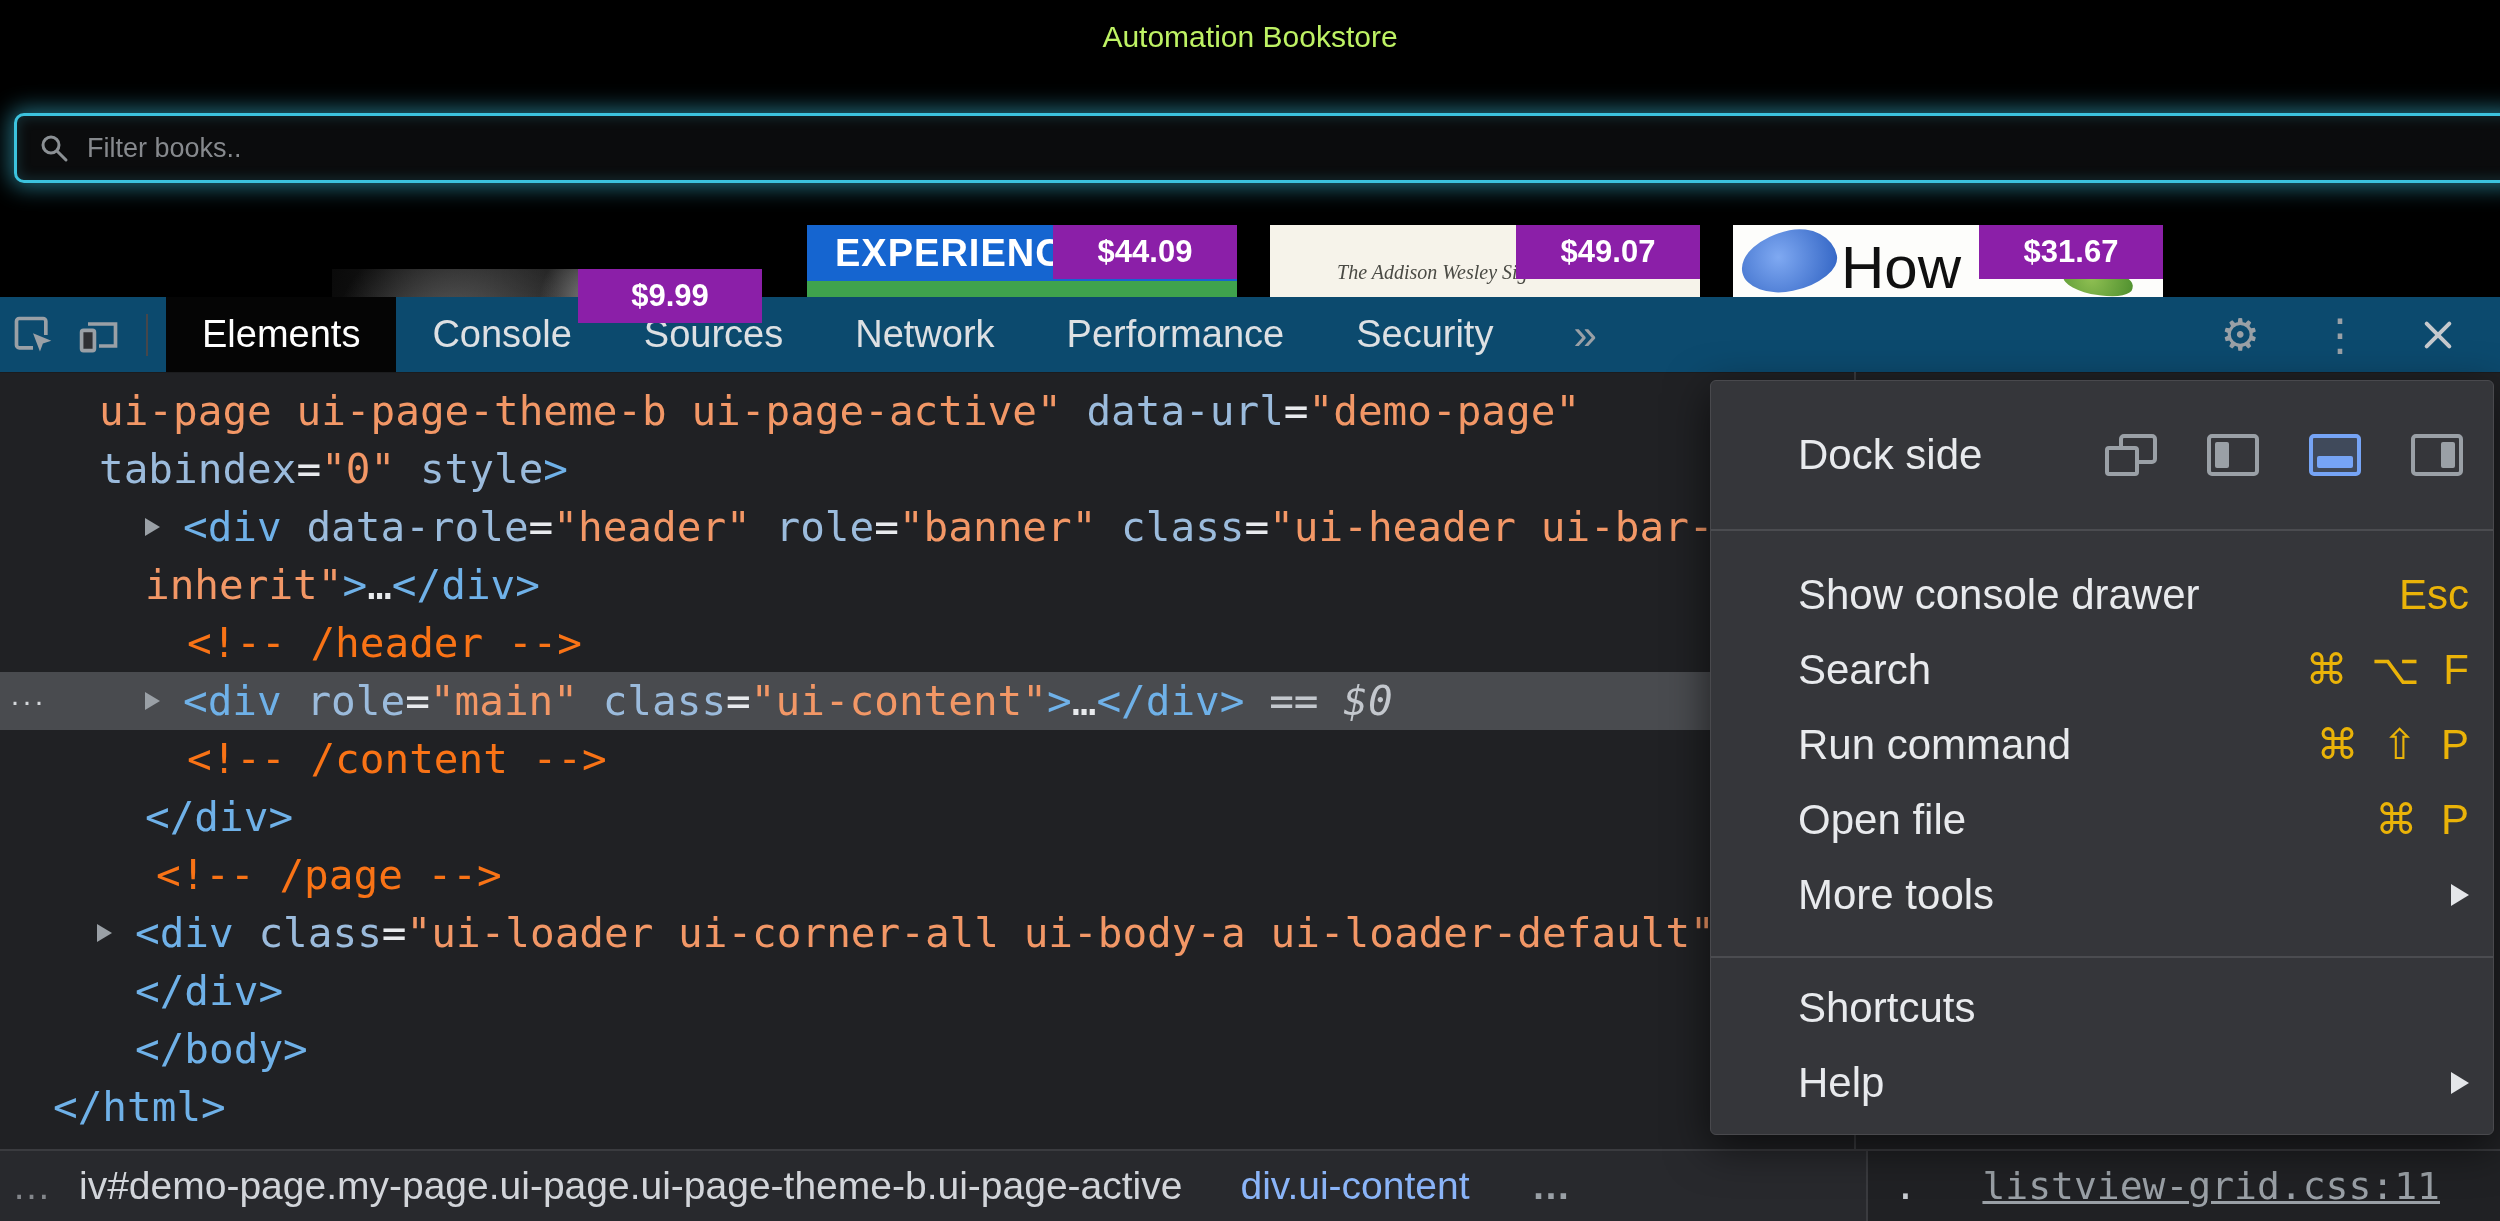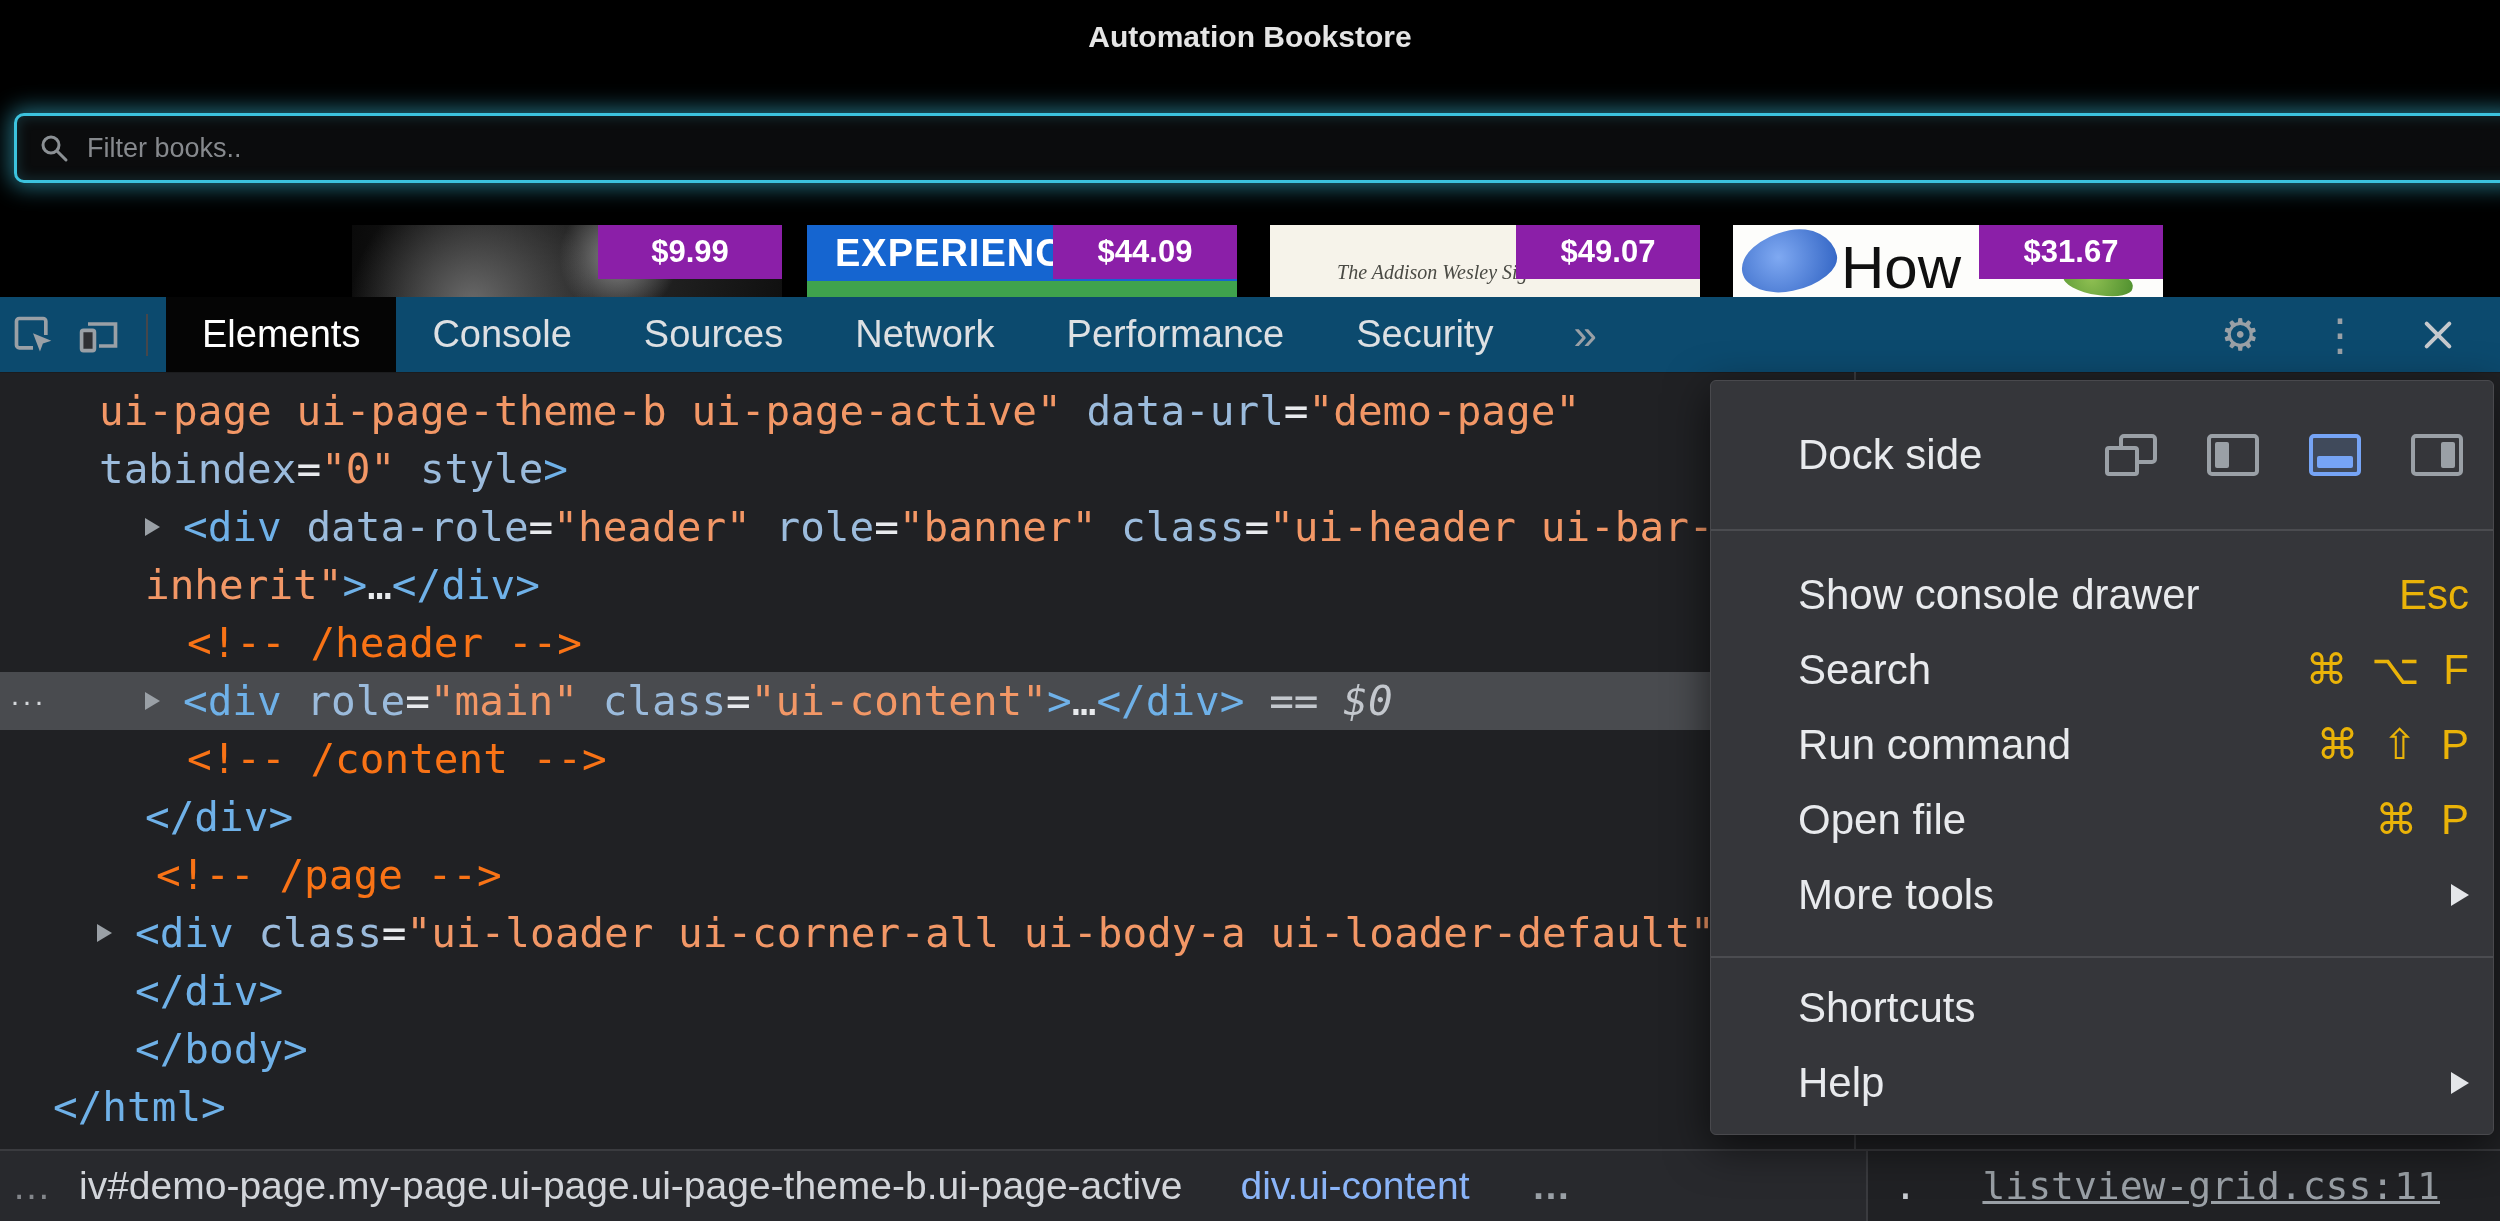--- a/index.html
+++ b/index.html
@@ -2,21 +2,21 @@
 <html><head>
 <meta charset="utf-8">
 <style>
   html,body{margin:0;padding:0;}
   body{
     width:2500px;height:1221px;position:relative;overflow:hidden;
     background:#000;font-family:"Liberation Sans",sans-serif;
   }
   
   .store-header{position:absolute;top:0;left:0;right:0;height:90px;display:flex;justify-content:center;}
-  .store-title{margin-top:20px;color:#e5e5e5;font-weight:bold;font-size:30px;}
+  .store-title{margin-top:20px;color:#bef264;font-weight:normal;font-size:30px;}
   .search-box{
     position:absolute;left:14px;top:113px;width:2458px;height:64px;
     border:3px solid #3cc3de;border-radius:10px;background:#0b0c0d;
     box-shadow:0 0 22px 4px rgba(62,195,224,.55), inset 0 0 14px rgba(62,195,224,.22);
     display:flex;align-items:center;padding:0 22px;gap:16px;
   }
   .search-box input{
     flex:1;background:transparent;border:none;outline:none;
     color:#cfd3d7;font-size:27px;font-family:"Liberation Sans",sans-serif;
   }
@@ -123,21 +123,21 @@
 
 <div class="search-box">
   <svg width="30" height="30" viewBox="0 0 30 30">
     <circle cx="12" cy="12" r="8" fill="none" stroke="#8b9094" stroke-width="3"></circle>
     <line x1="18" y1="18" x2="27" y2="27" stroke="#8b9094" stroke-width="3" stroke-linecap="round"></line>
   </svg>
   <input placeholder="Filter books.." style="">
 </div>
 
 <div class="books-row" id="books-row">
-    <div class="book kind-dark" style="left: 352px; width: 430px;">
+    <div class="book kind-dark" style="left: 332px; width: 430px; margin-top: 44px;">
       <div class="price-badge">$9.99</div>
     </div>
     <div class="book kind-experiences" style="left: 807px; width: 430px;">
       <div class="exp-band">
         <span>EXPERIENCES</span>
       </div>
       <div class="price-badge">$44.09</div>
     </div>
     <div class="book kind-signature" style="left: 1270px; width: 430px;">
       <div class="series-text">The Addison Wesley Signature Series</div>

